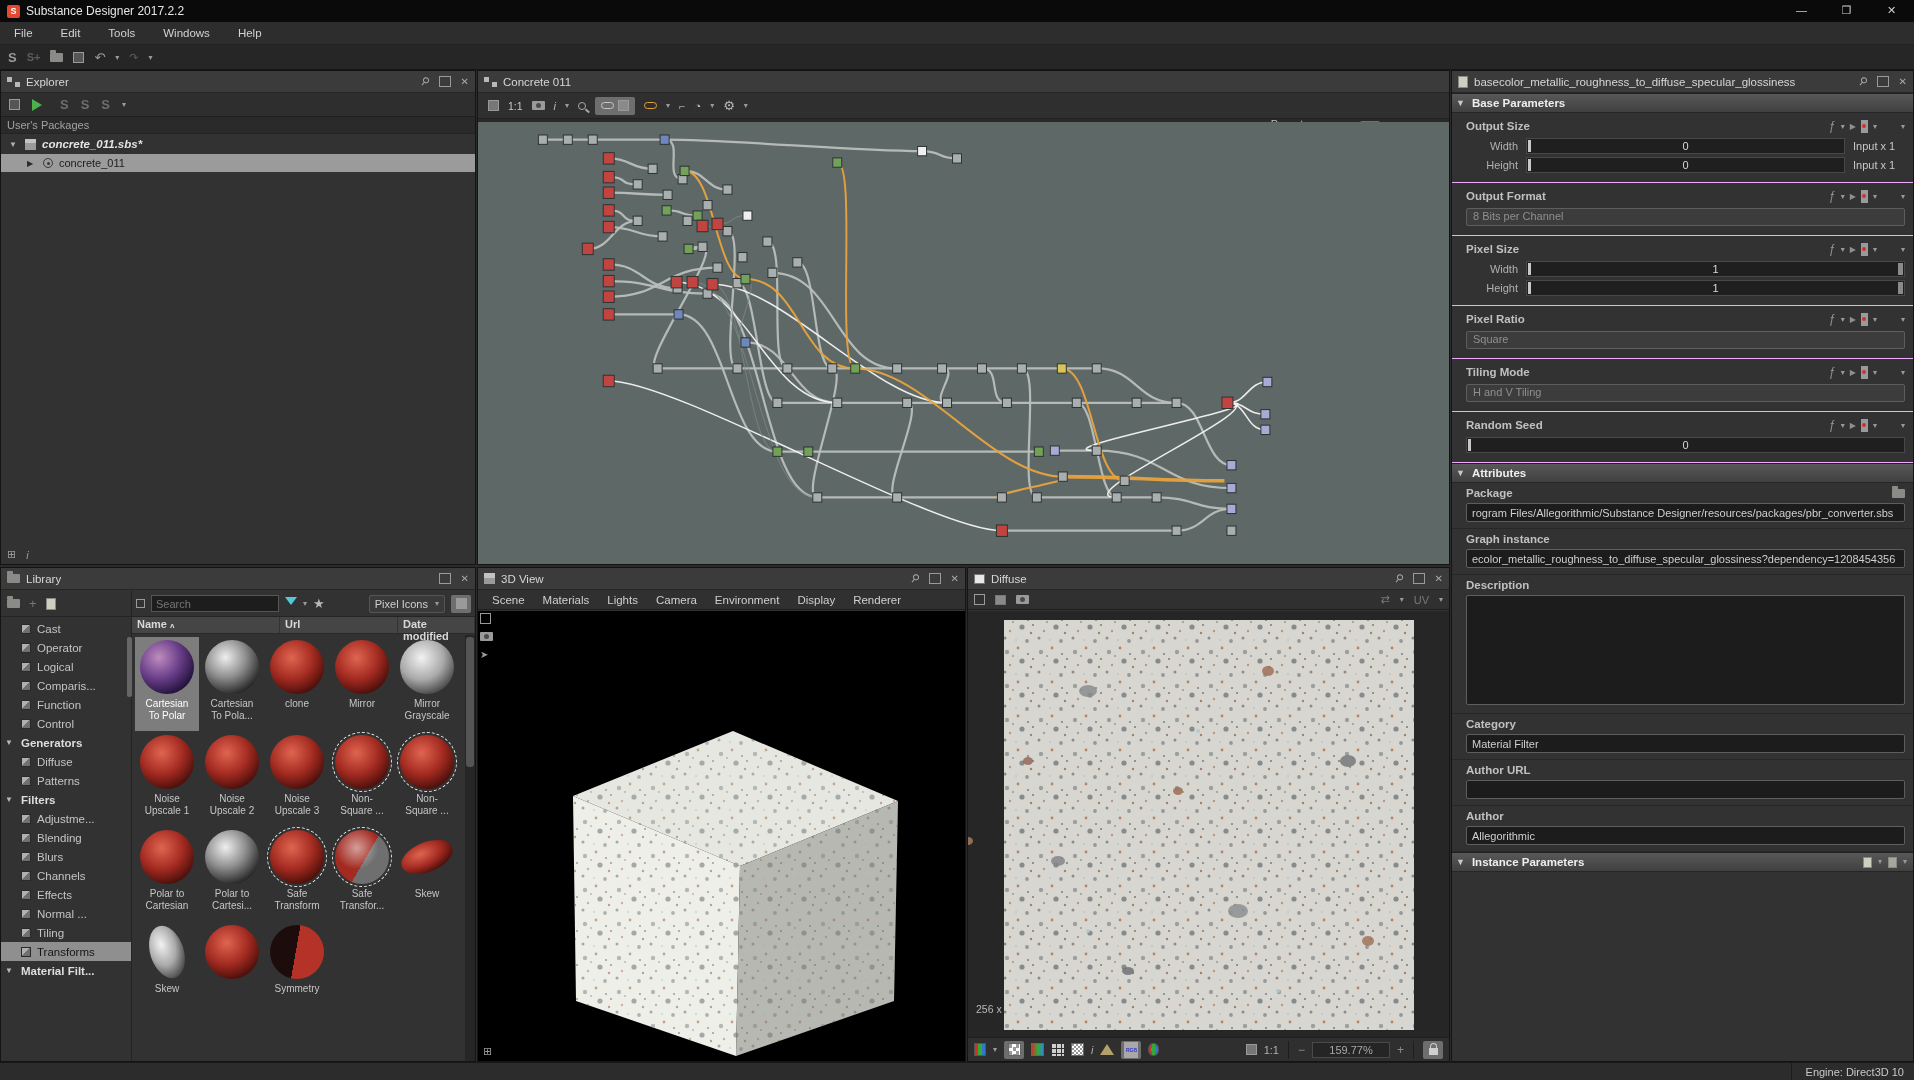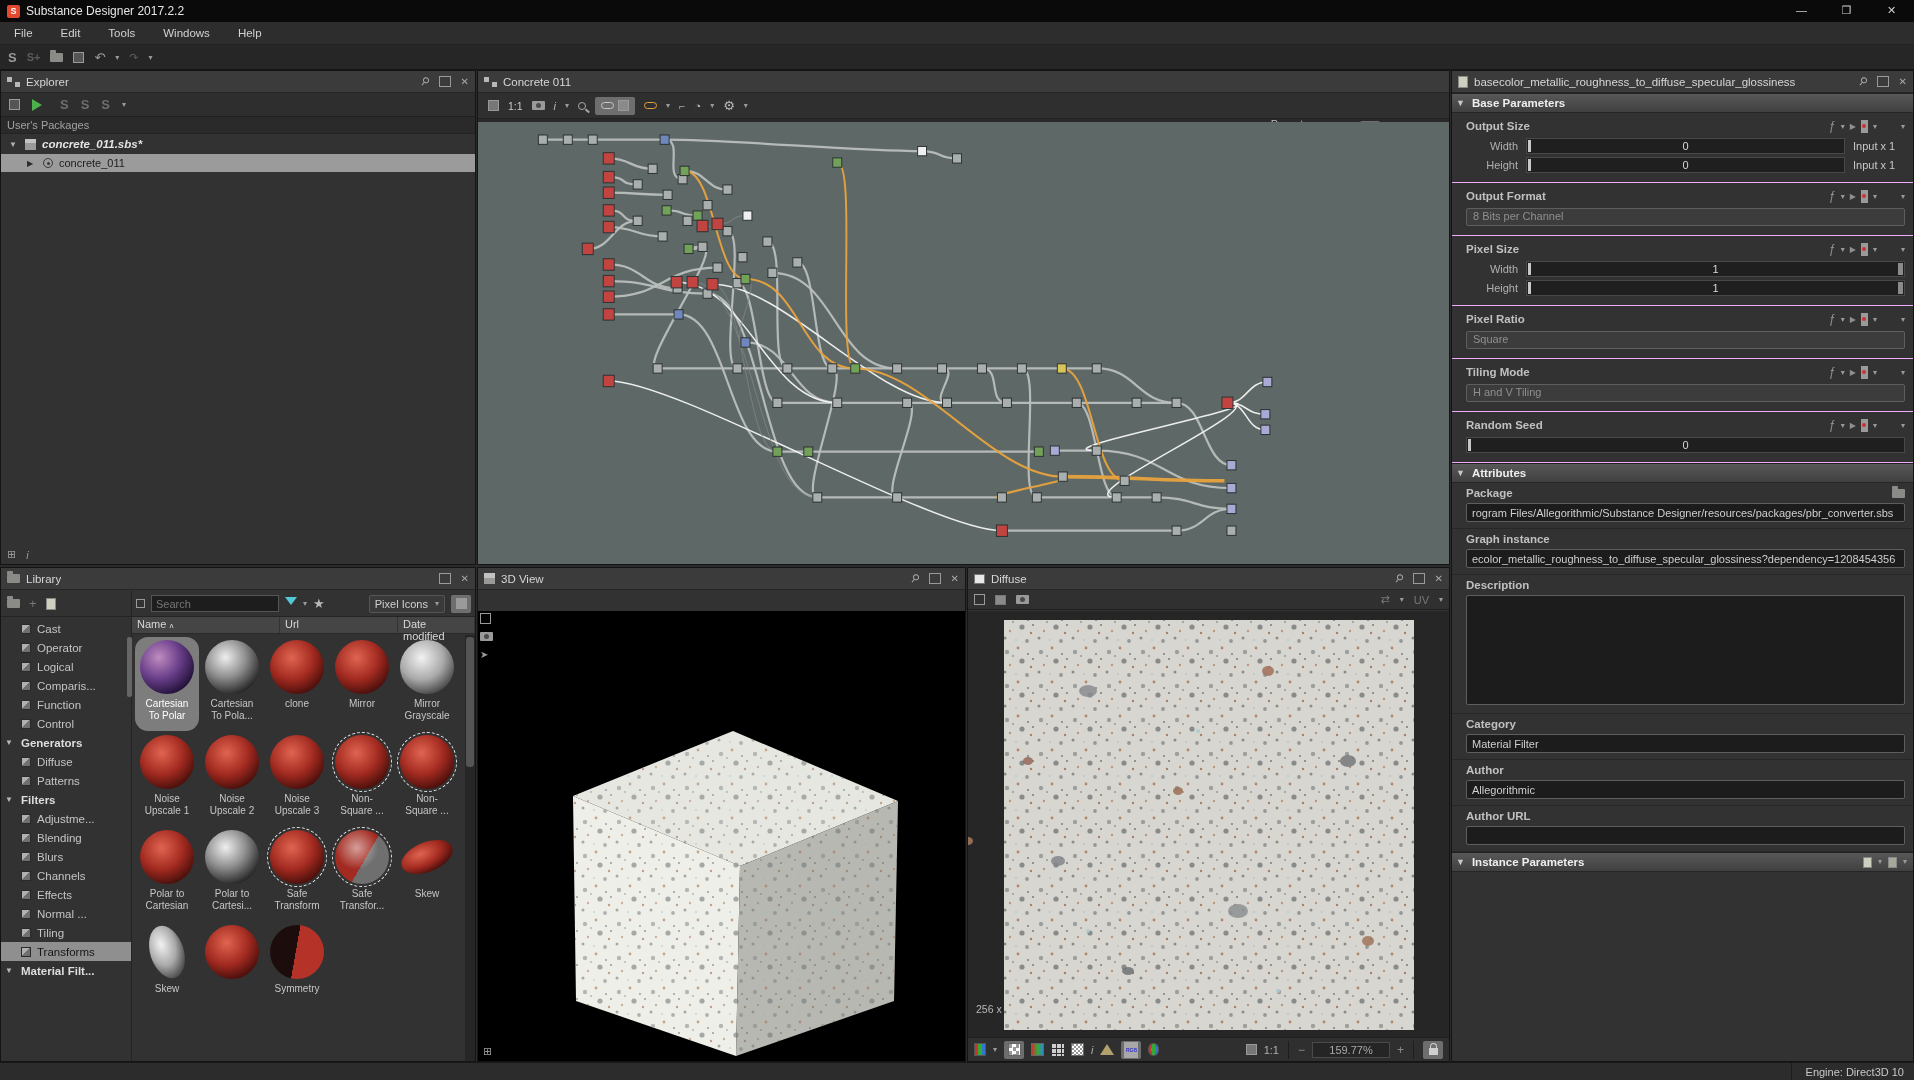--- a/index.html
+++ b/index.html
@@ -100,23 +100,23 @@
   .cat { height:19px; display:flex; align-items:center; gap:6px; padding-left:20px; color:#c4c4c4; font-size:11.5px; white-space:nowrap; }
   .cat .cico { width:10px; height:10px; background:linear-gradient(135deg,#b0b0b0 50%,#707070 50%); border:1px solid #2a2a2a; flex:none; }
   .cat.hdr { padding-left:4px; font-weight:bold; color:#dedede; }
   .cat.hdr .tri { font-size:8px; color:#b8b8b8; width:10px; }
   .cat.sel { background:#8f8f8f; color:#161616; }
   .lib-right { flex:1; display:flex; flex-direction:column; position:relative; }
   .lib-rtb { height:26px; display:flex; align-items:center; gap:6px; padding:0 4px; border-bottom:1px solid #242424; }
   .search { width:128px; height:17px; background:#1d1d1d; border:1px solid #555; color:#8a8a8a; font-size:11px; padding:0 4px; font-family:inherit; }
   .micons { height:18px; background:#3a3a3a; border:1px solid #555; border-radius:2px; padding:0 5px; display:flex; align-items:center; gap:7px; color:#cfcfcf; margin-left:auto; }
   .lib-cols { height:17px; display:flex; background:#454545; border-bottom:1px solid #2a2a2a; color:#d8d8d8; }
-  .lib-cols div { padding:1px 5px; border-right:1px solid #333; }
+  .lib-cols div { padding:1px 5px; border-right:1px solid #333;font-weight:bold; }
   .grid { flex:1; overflow:hidden; display:flex; flex-wrap:wrap; align-content:flex-start; padding:3px 12px 0 3px; gap:1px; position:relative; }
-  .thumb-item { width:64px; height:94px; display:flex; flex-direction:column; align-items:center; padding-top:3px;border-radius:13px; }
+  .thumb-item { width:64px; height:94px; display:flex; flex-direction:column; align-items:center; padding-top:3px; }
   .thumb-item.sel { background:#7d7d7d; }
   .thumb-item.sel .tl { color:#fff; }
   .sph { width:54px; height:54px; border-radius:50%; flex:none; }
   .dashed .sph { outline:1px dashed #e8e8e8; outline-offset:2px; }
   .tl { font-size:10px; color:#c6c6c6; text-align:center; line-height:12px; margin-top:4px; }
   .sph.purple { background:radial-gradient(circle at 35% 32%,#c08cc0,#6a3f8a 42%,#201038 78%); }
   .sph.grayDark { background:radial-gradient(circle at 38% 32%,#efefef,#909090 40%,#1e1e1e 80%); }
   .sph.red { background:radial-gradient(circle at 40% 33%,#e06450,#a22a20 45%,#3c0b08 82%); }
   .sph.gray { background:radial-gradient(circle at 40% 33%,#f2f2f2,#aaaaaa 45%,#3a3a3a 82%); }
   .sph.redGray { background:radial-gradient(circle at 40% 33%,rgba(255,255,255,.55),rgba(255,255,255,0) 45%),linear-gradient(120deg,#a22a20 55%,#6f6f6f 55%); }
@@ -681,20 +681,29 @@
 <div class="panel" id="view3d">
   <div class="phead">
     <span class="ic-cube"></span>
     <span class="pt">3D View</span>
     <span class="hico">
       <span class="pin">⚲</span>
       <span class="mini"></span>
       <span>✕</span>
     </span>
   </div>
+  <div class="v3menu">
+        <span>Scene</span>
+        <span>Materials</span>
+        <span>Lights</span>
+        <span>Camera</span>
+        <span>Environment</span>
+        <span>Display</span>
+        <span>Renderer</span>
+      </div>
   <div class="v3canvas">
     <div class="v3tools">
       <span class="ic-sq" style="background:none"></span>
       <span class="ic-cam"></span>
       <span style="font-size:10px">➤</span>
     </div>
     <svg width="489" height="452" viewBox="0 0 489 452">
       <defs>
         <pattern id="spk" width="34" height="34" patternUnits="userSpaceOnUse">
           <circle cx="5" cy="7" r="2.2" fill="#8f9190"></circle>
@@ -936,25 +945,25 @@
         <div class="attr-field"><div class="al">
             <b>Graph instance</b>
           </div><input class="ainput" value="ecolor_metallic_roughness_to_diffuse_specular_glossiness?dependency=1208454356" style=""></div>
         <div class="attr-field"><div class="al">
             <b>Description</b>
           </div><textarea class="ainput" style=""></textarea></div>
         <div class="attr-field"><div class="al">
             <b>Category</b>
           </div><input class="ainput" value="Material Filter" style=""></div>
         <div class="attr-field"><div class="al">
+            <b>Author URL</b>
+          </div><input class="ainput" value="" style=""></div>
+        <div class="attr-field"><div class="al">
             <b>Author</b>
           </div><input class="ainput" value="Allegorithmic" style=""></div>
-        <div class="attr-field"><div class="al">
-            <b>Author URL</b>
-          </div><input class="ainput" value="" style=""></div>
       </div>
   <div class="secbar">
     <span class="tri">▼</span>
     <b>Instance Parameters</b>
     <span class="sic">
       <span class="ic-doc" style="width:9px;height:11px"></span>
       <span class="caret">▾</span>
       <span class="ic-doc" style="width:9px;height:11px;background:#a8a89a"></span>
       <span class="caret">▾</span>
     </span>

